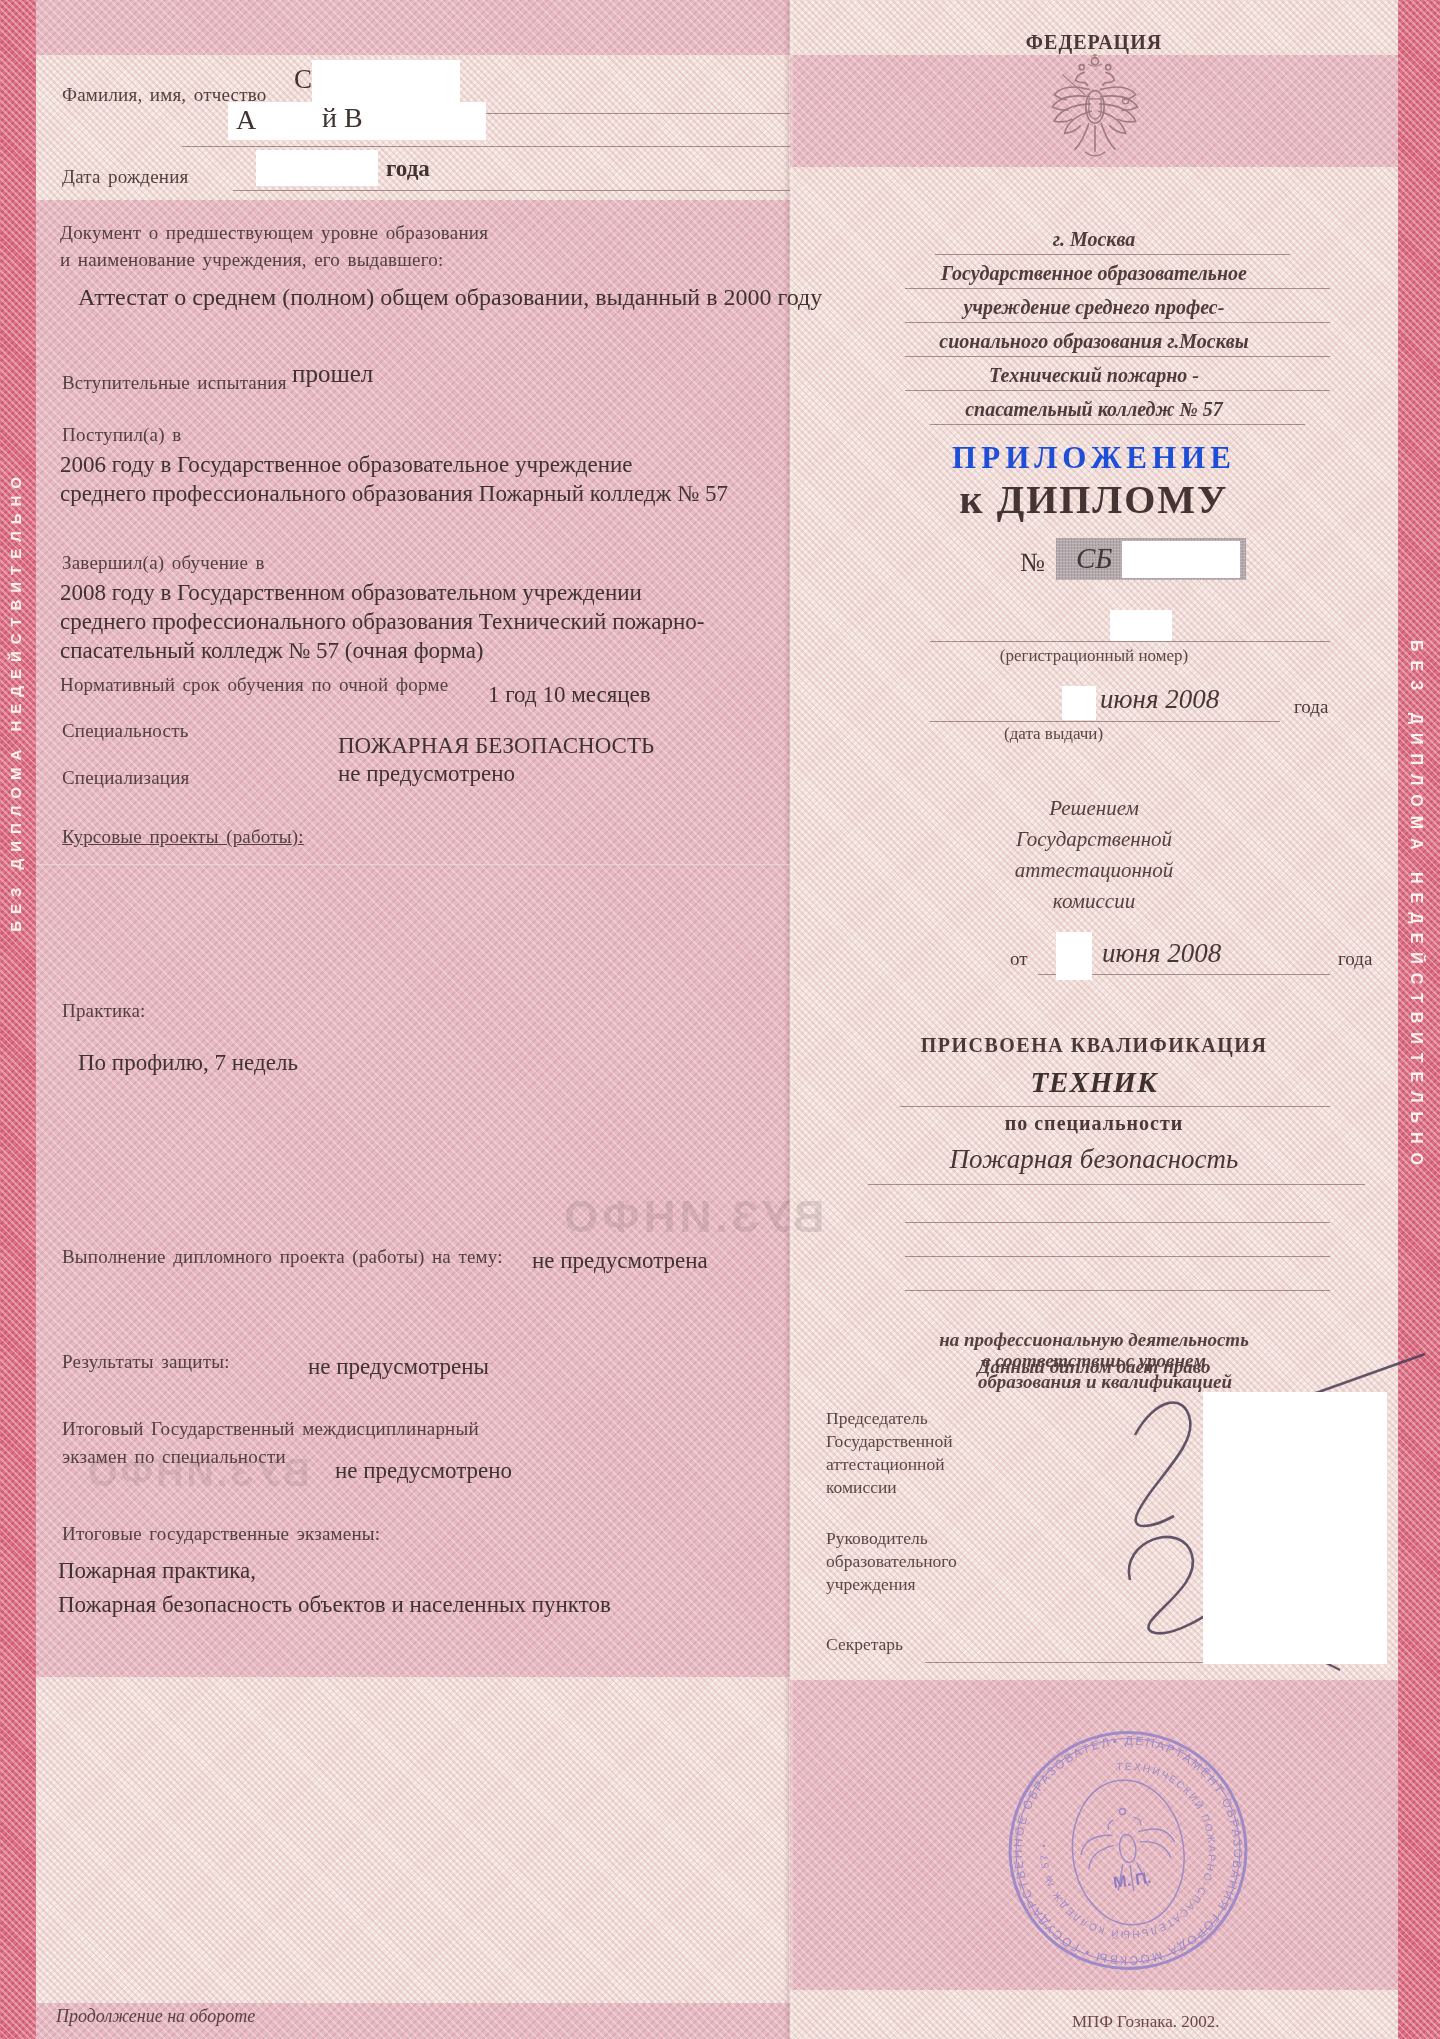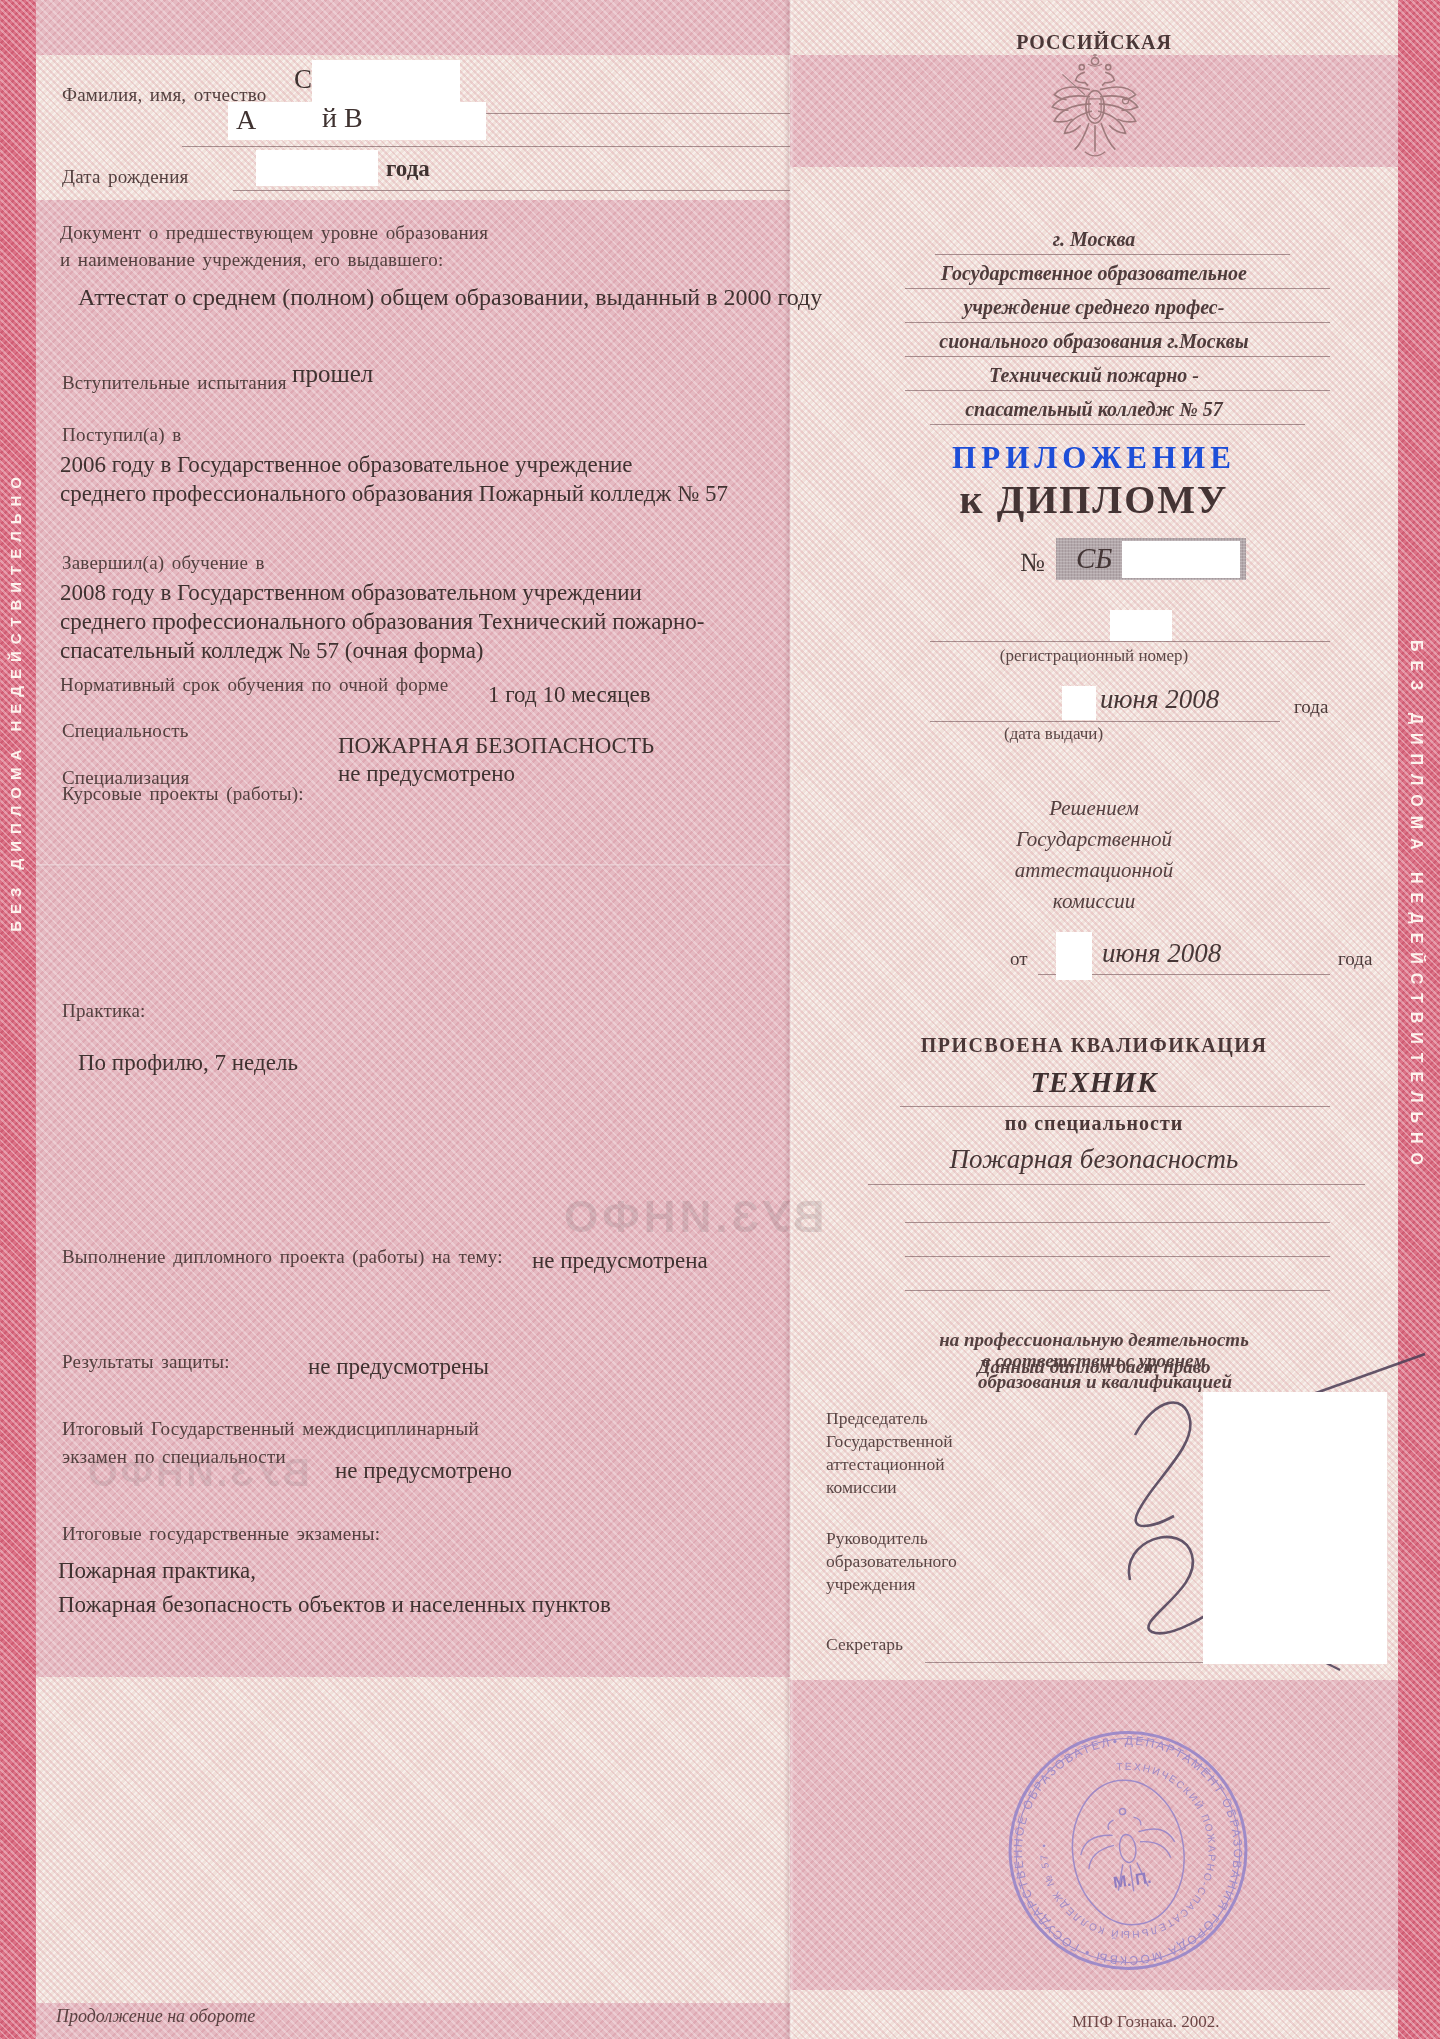--- a/index.html
+++ b/index.html
@@ -76,21 +76,21 @@
   #fin-label{left:62px;top:552px;}
   #fin1{left:60px;top:580px;}
   #fin2{left:60px;top:609px;}
   #fin3{left:60px;top:638px;}
   #dur-label{left:60px;top:674px;}
   #dur-val{left:488px;top:682px;}
   #spec-label{left:62px;top:720px;}
   #spec-val{left:338px;top:733px;}
   #sz-label{left:62px;top:767px;}
   #sz-val{left:338px;top:761px;}
-  #course-label{left:62px;top:783px;}
+  #course-label{left:62px;top:826px;text-decoration:underline;}
   #pract-label{left:62px;top:1000px;}
   #pract-val{left:78px;top:1050px;}
   #thesis-label{left:62px;top:1246px;}
   #thesis-val{left:532px;top:1248px;}
   #def-label{left:62px;top:1351px;}
   #def-val{left:308px;top:1354px;}
   #fex1{left:62px;top:1418px;}
   #fex2{left:62px;top:1446px;}
   #fex-val{left:335px;top:1458px;}
   #sex-label{left:62px;top:1523px;}
@@ -228,21 +228,21 @@
   <div class="lbl" id="fex1">Итоговый Государственный междисциплинарный</div>
   <div class="lbl" id="fex2">экзамен по специальности</div>
   <div class="val" id="fex-val">не предусмотрено</div>
 
   <div class="lbl" id="sex-label">Итоговые государственные экзамены:</div>
   <div class="val" id="sex1">Пожарная практика,</div>
   <div class="val" id="sex2">Пожарная безопасность объектов и населенных пунктов</div>
 
   <div id="foot-left">Продолжение на обороте</div>
 
-  <div class="rc" id="ru2">РОССИЙСКАЯ</div>
+  <div class="rc" id="ru2">ФЕДЕРАЦИЯ</div>
 
   <div id="emblem">
     <svg width="110" height="114" viewBox="0 0 100 112">
       <g fill="none" stroke="#8d6b6b" stroke-width="1.6" opacity="0.8">
         <circle cx="50" cy="7" r="3.5"></circle>
         <path d="M50 3 v-3 M48 1 h4" stroke-width="1.2"></path>
         <circle cx="37" cy="13" r="2.5"></circle>
           <circle cx="63" cy="13" r="2.5"></circle>
         <path d="M43 10 Q50 14 57 10" stroke-width="1"></path>
         <path d="M40 18 q-8 2 -9 8 q4 3 9 2 l3 3"></path>

